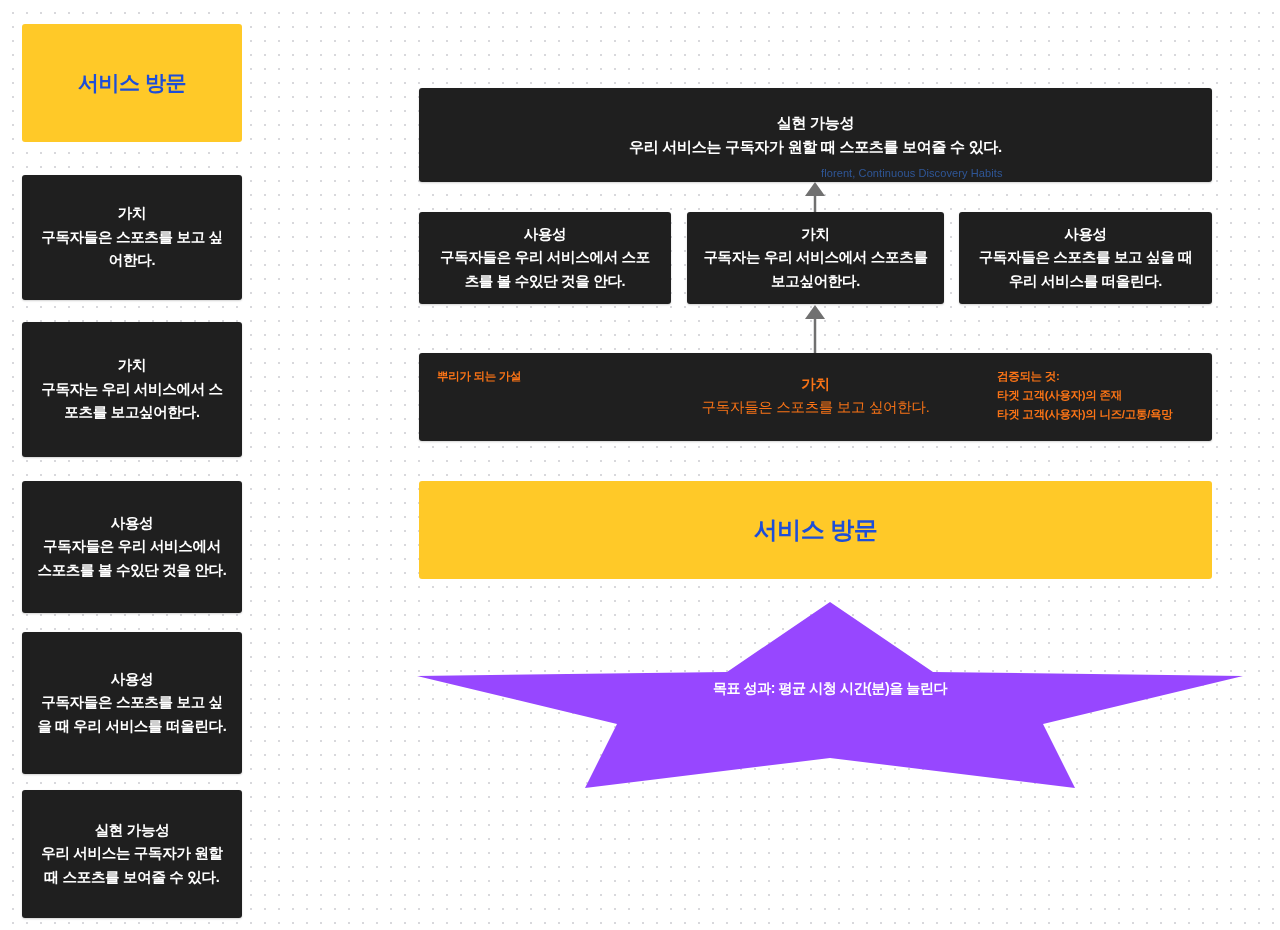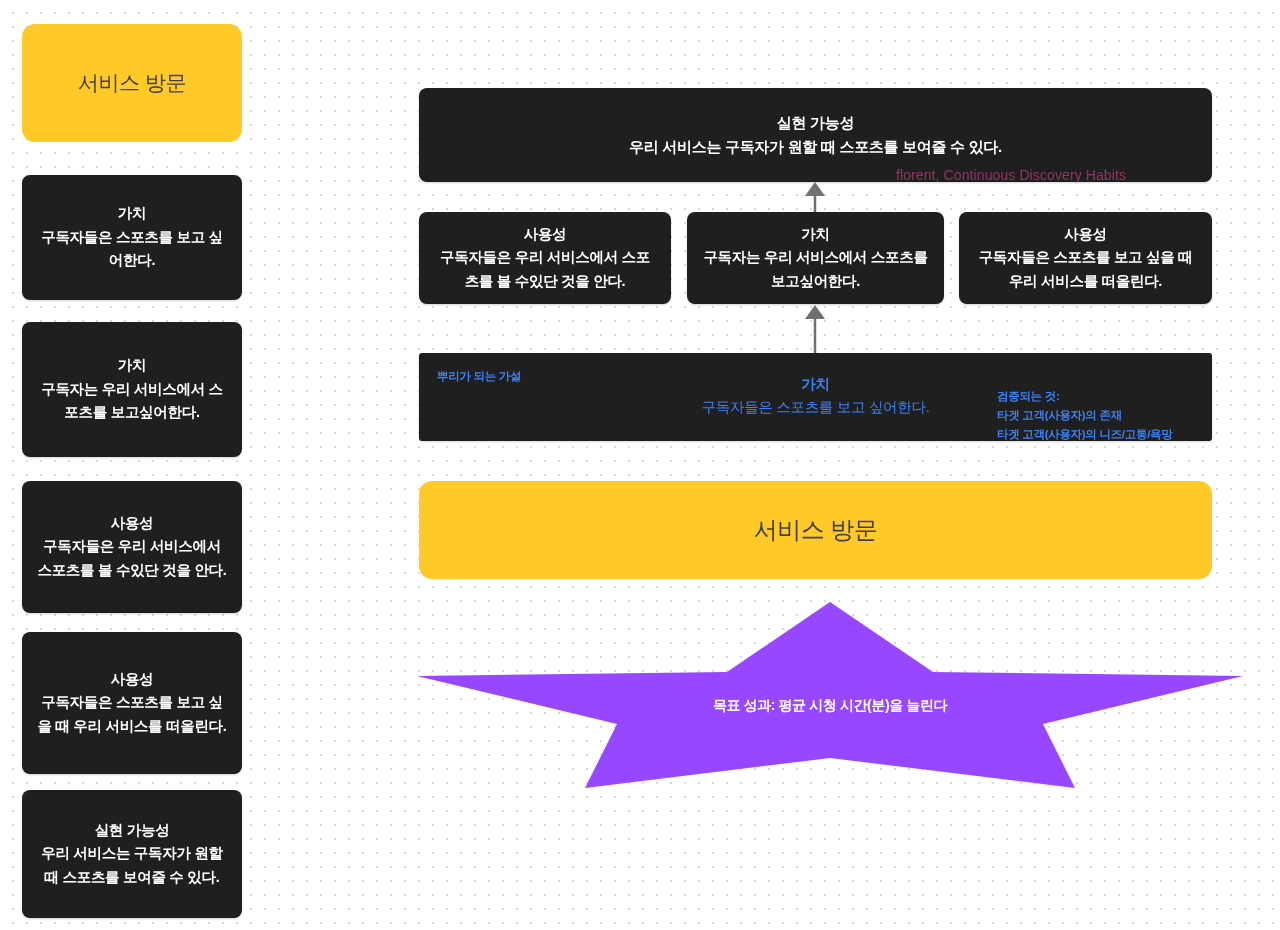--- a/index.html
+++ b/index.html
@@ -23,21 +23,21 @@
   .canvas {
     position: absolute;
     inset: 0;
   }
 
   
   .card {
     position: absolute;
     background: #1f1f1f;
     color: #ffffff;
-    border-radius: 8px;
+    border-radius: 3px;
     display: flex;
     flex-direction: column;
     align-items: center;
     justify-content: center;
     text-align: center;
     padding: 27px 14px;
     box-shadow: 0 1px 2px rgba(0,0,0,0.18);
   }
   .card .title {
     font-weight: bold;
@@ -49,26 +49,26 @@
     font-size: 14.5px;
     line-height: 1.62;
     letter-spacing: -0.3px;
     font-weight: 700;
   }
 
   
   .yellow {
     position: absolute;
     background: #FFC928;
-    border-radius: 13px;
+    border-radius: 3px;
     display: flex;
     align-items: center;
     justify-content: center;
-    color: #404040;
-    font-weight: normal;
+    color: #1d4ed8;
+    font-weight: bold;
     letter-spacing: -0.5px;
   }
   #yellow-left  { left: 22px;  top: 24px;  width: 220px; height: 118px; font-size: 21px; }
   #yellow-right { left: 419px; top: 481px; width: 793px; height: 98px;  font-size: 24px; }
 
   
   #left-card-0 { left: 22px; top: 175px; width: 220px; height: 125px; }
   #left-card-1 { left: 22px; top: 322px; width: 220px; height: 135px; }
   #left-card-2 { left: 22px; top: 481px; width: 220px; height: 132px; }
   #left-card-3 { left: 22px; top: 632px; width: 220px; height: 142px; }
@@ -84,21 +84,21 @@
   #mid-card-0 { left: 419px; top: 212px; width: 252px; height: 92px; }
   #mid-card-1 { left: 687px; top: 212px; width: 257px; height: 92px; }
   #mid-card-2 { left: 959px; top: 212px; width: 253px; height: 92px; }
 
   
   #root-card {
     position: absolute;
     left: 419px; top: 353px; width: 793px; height: 88px;
     background: #1f1f1f;
     border-radius: 3px;
-    color: #3b82f6;
+    color: #f97316;
     box-shadow: 0 1px 2px rgba(0,0,0,0.18);
   }
   #root-card .rc-left {
     position: absolute;
     left: 18px; top: 16px;
     font-size: 11.5px;
     font-weight: bold;
     letter-spacing: -0.3px;
   }
   #root-card .rc-center {
@@ -118,21 +118,20 @@
     letter-spacing: -0.3px;
   }
   #root-card .rc-right {
     position: absolute;
     left: 578px; top: 14px;
     font-size: 11.5px;
     font-weight: bold;
     line-height: 1.65;
     letter-spacing: -0.3px;
     text-align: left;
-    margin-top: 20px;
   }
 
   
   #green-arrow {
     position: absolute;
     left: 266px; top: 367px;
     width: 133px; height: 75px;
   }
   #green-arrow svg { display: block; }
   #green-arrow .ga-label {
@@ -160,29 +159,28 @@
   #star-text {
     position: absolute;
     left: 0; top: 78px; width: 830px;
     text-align: center;
     color: #ffffff;
     font-weight: bold;
     font-size: 14px;
     line-height: 1.75;
     letter-spacing: -0.4px;
     pointer-events: none;
-    margin-top: 17px;
   }
 
   
   #watermark {
     position: absolute;
-    left: 896px; top: 167px;
-    font-size: 14px;
-    color: #ec4899;
+    left: 821px; top: 167px;
+    font-size: 11px;
+    color: #3b82f6;
     opacity: 0.55;
     letter-spacing: 0.1px;
     white-space: nowrap;
   }
 </style>
 </head>
 <body>
 
 <div class="canvas">
 

